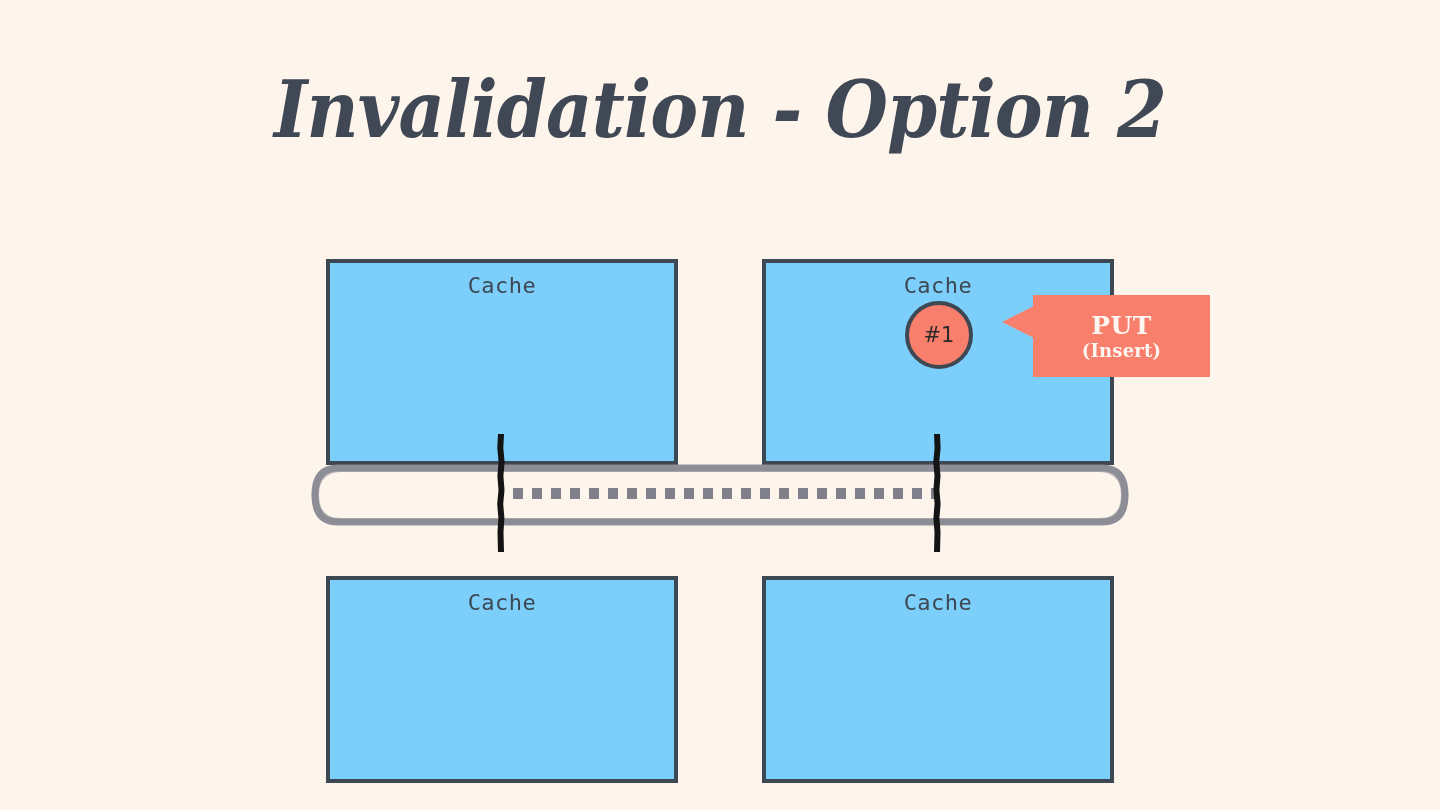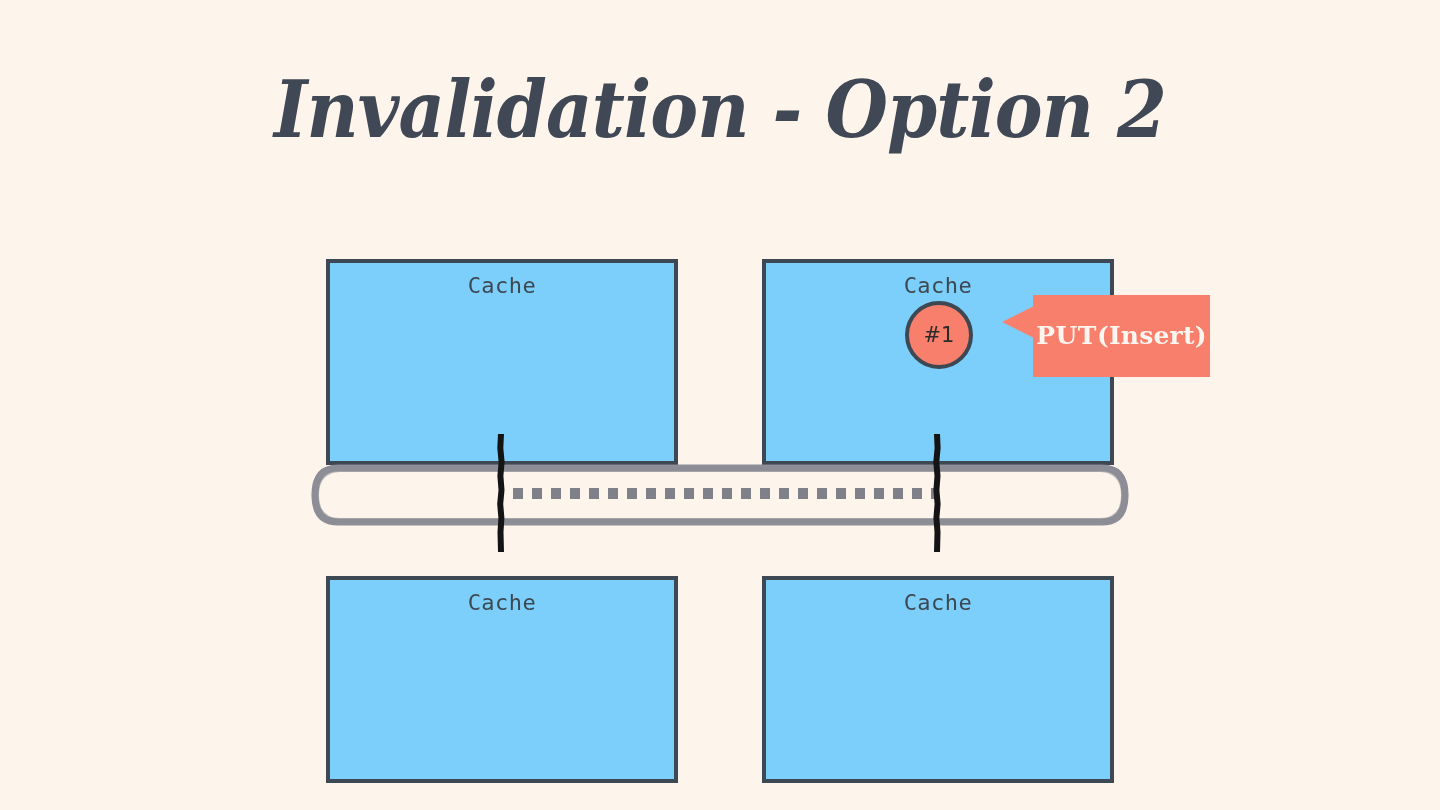--- a/index.html
+++ b/index.html
@@ -88,30 +88,30 @@
 
   
   .callout {
     position: absolute;
     left: 1033px;
     top: 295px;
     width: 177px;
     height: 82px;
     background: #f97f6d;
     display: flex;
-    flex-direction: row;
+    flex-direction: column;
     align-items: center;
     justify-content: center;
     font-family: "DejaVu Serif", "Liberation Serif", serif;
     font-weight: bold;
     color: #fdf6f0;
     line-height: 1.18;
   }
   .callout .l1 { font-size: 25px; letter-spacing: 0.5px; }
-  .callout .l2 { font-size: 25px; letter-spacing: 0.2px; }
+  .callout .l2 { font-size: 18px; letter-spacing: 0.2px; }
   .callout-arrow {
     position: absolute;
     left: 1002px;
     top: 306px;
     width: 0;
     height: 0;
     border-top: 16px solid transparent;
     border-bottom: 16px solid transparent;
     border-right: 32px solid #f97f6d;
   }

